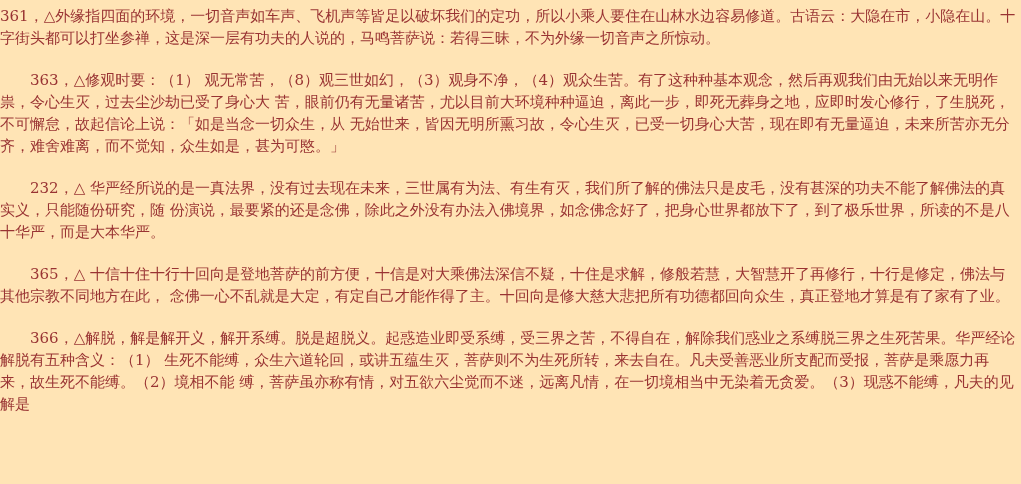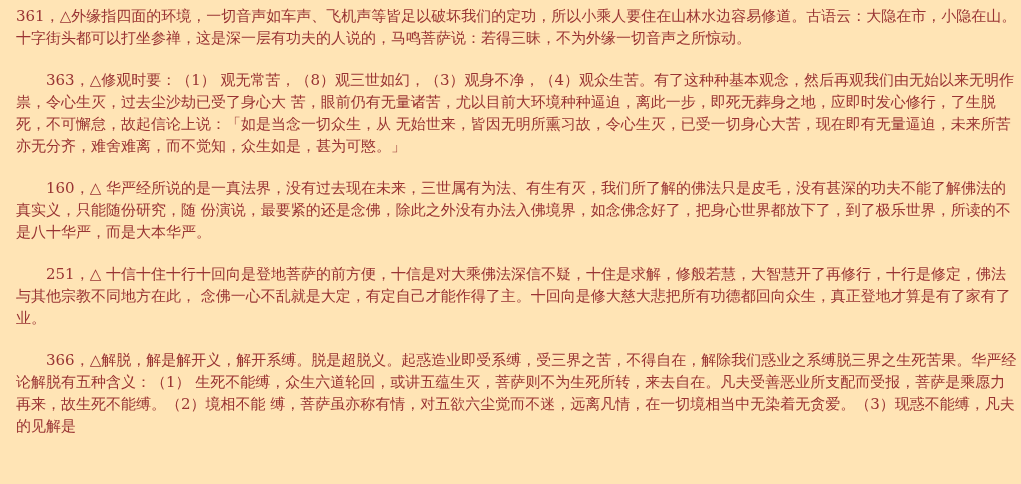--- a/index.html
+++ b/index.html
@@ -10,21 +10,21 @@
     margin: 0;
     padding: 0;
     background: var(--bg);
   }
   .doc {
     position: relative;
     width: 1021px;
     height: 484px;
     overflow: hidden;
     box-sizing: border-box;
-    padding: 5px 4px 0 16px;
+    padding: 5px 4px 0 0;
     background: var(--bg);
     color: var(--fg);
     font-family: "DejaVu Serif", "Liberation Serif", serif;
     font-size: 15px;
     line-height: 22px;
     text-align: left;
   }
   .doc p {
     margin: 20px 0;
     text-indent: 2em;
@@ -33,16 +33,16 @@
     margin-top: 0;
     text-indent: 0;
   }
 </style>
 </head>
 <body>
 
 <div class="doc">
   <p class="first">361，△外缘指四面的环境，一切音声如车声、飞机声等皆足以破坏我们的定功，所以小乘人要住在山林水边容易修道。古语云：大隐在市，小隐在山。十字街头都可以打坐参禅，这是深一层有功夫的人说的，马鸣菩萨说：若得三昧，不为外缘一切音声之所惊动。</p>
   <p>363，△修观时要：（1） 观无常苦，（8）观三世如幻，（3）观身不净，（4）观众生苦。有了这种种基本观念，然后再观我们由无始以来无明作祟，令心生灭，过去尘沙劫已受了身心大 苦，眼前仍有无量诸苦，尤以目前大环境种种逼迫，离此一步，即死无葬身之地，应即时发心修行，了生脱死，不可懈怠，故起信论上说：「如是当念一切众生，从 无始世来，皆因无明所熏习故，令心生灭，已受一切身心大苦，现在即有无量逼迫，未来所苦亦无分齐，难舍难离，而不觉知，众生如是，甚为可愍。」</p>
-  <p>160，△ 华严经所说的是一真法界，没有过去现在未来，三世属有为法、有生有灭，我们所了解的佛法只是皮毛，没有甚深的功夫不能了解佛法的真实义，只能随份研究，随 份演说，最要紧的还是念佛，除此之外没有办法入佛境界，如念佛念好了，把身心世界都放下了，到了极乐世界，所读的不是八十华严，而是大本华严。</p>
-  <p>251，△ 十信十住十行十回向是登地菩萨的前方便，十信是对大乘佛法深信不疑，十住是求解，修般若慧，大智慧开了再修行，十行是修定，佛法与其他宗教不同地方在此， 念佛一心不乱就是大定，有定自己才能作得了主。十回向是修大慈大悲把所有功德都回向众生，真正登地才算是有了家有了业。</p>
+  <p>232，△ 华严经所说的是一真法界，没有过去现在未来，三世属有为法、有生有灭，我们所了解的佛法只是皮毛，没有甚深的功夫不能了解佛法的真实义，只能随份研究，随 份演说，最要紧的还是念佛，除此之外没有办法入佛境界，如念佛念好了，把身心世界都放下了，到了极乐世界，所读的不是八十华严，而是大本华严。</p>
+  <p>365，△ 十信十住十行十回向是登地菩萨的前方便，十信是对大乘佛法深信不疑，十住是求解，修般若慧，大智慧开了再修行，十行是修定，佛法与其他宗教不同地方在此， 念佛一心不乱就是大定，有定自己才能作得了主。十回向是修大慈大悲把所有功德都回向众生，真正登地才算是有了家有了业。</p>
   <p>366，△解脱，解是解开义，解开系缚。脱是超脱义。起惑造业即受系缚，受三界之苦，不得自在，解除我们惑业之系缚脱三界之生死苦果。华严经论解脱有五种含义：（1） 生死不能缚，众生六道轮回，或讲五蕴生灭，菩萨则不为生死所转，来去自在。凡夫受善恶业所支配而受报，菩萨是乘愿力再来，故生死不能缚。（2）境相不能 缚，菩萨虽亦称有情，对五欲六尘觉而不迷，远离凡情，在一切境相当中无染着无贪爱。（3）现惑不能缚，凡夫的见解是</p>
 </div>
 
 </body></html>

